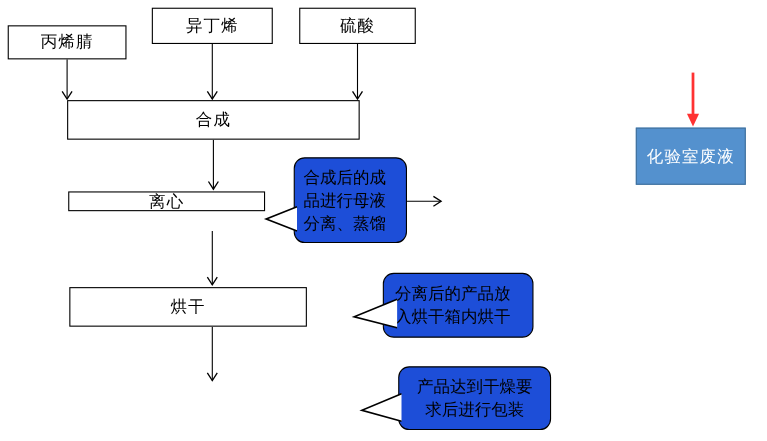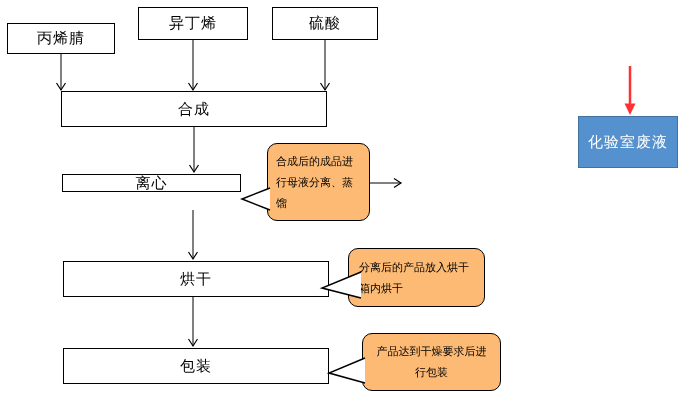--- a/index.html
+++ b/index.html
@@ -15,29 +15,29 @@
     position:absolute; box-sizing:border-box; background:#fff;
     border:1px solid #000; display:flex; align-items:center; justify-content:center;
     font-size:15px; z-index:1; letter-spacing:1px;
   }
   #n-acr   { left:7px;   top:7px;   width:108px; height:31px;margin-top:16px; }
   #n-iso   { left:138px; top:7px;   width:110px; height:33px; }
   #n-sul   { left:272px; top:7px;   width:106px; height:33px; }
   #n-syn   { left:61px;  top:91px;  width:266px; height:36px; }
   #n-cen   { left:62px;  top:174px; width:179px; height:18px; }
   #n-res   { left:403px; top:157px; width:91px;  height:52px; }
-  #n-dry   { left:63px;  top:261px; width:266px; height:36px; }
+  #n-dry   { left:63px;  top:261px; width:216px; height:36px; }
   #n-pak   { left:63px;  top:348px; width:266px; height:36px; }
   #n-lab   { left:571px; top:20px;  width:118px; height:43px; }
   #n-waste { left:578px; top:116px; width:100px; height:52px;
              background:#5491CE; border:1.5px solid #41719C; color:#fff; }
   .callout {
-    position:absolute; box-sizing:border-box; background:#fdba74;
+    position:absolute; box-sizing:border-box; background:#1d4ed8;
     border:1.5px solid #000; border-radius:10px;
-    display:flex; align-items:center; font-size:11px; line-height:21px;
+    display:flex; align-items:center; font-size:15px; line-height:21px;
     z-index:2;
   }
   #c1 { left:267px; top:143px; width:103px; height:78px; padding:0 8px; }
   #c2 { left:348px; top:248px; width:137px; height:59px; padding:0 10px; }
   #c3 { left:362px; top:333px; width:139px; height:58px; padding:0 11px;text-align:center; }
 </style>
 </head>
 <body>
 
 <div id="canvas">
@@ -72,23 +72,20 @@
   </div>
   <div class="node" id="n-syn">
     <span>合成</span>
   </div>
   <div class="node" id="n-cen">
     <span>离心</span>
   </div>
   <div class="node" id="n-dry">
     <span>烘干</span>
   </div>
-  <div class="node" id="n-pak">
-    <span>包装</span>
-  </div>
   <div class="node" id="n-waste">
     <span>化验室废液</span>
   </div>
 
   <div class="callout" id="c1">
     <span>合成后的成品进行母液分离、蒸馏</span>
   </div>
   <div class="callout" id="c2">
     <span>分离后的产品放入烘干箱内烘干</span>
   </div>

